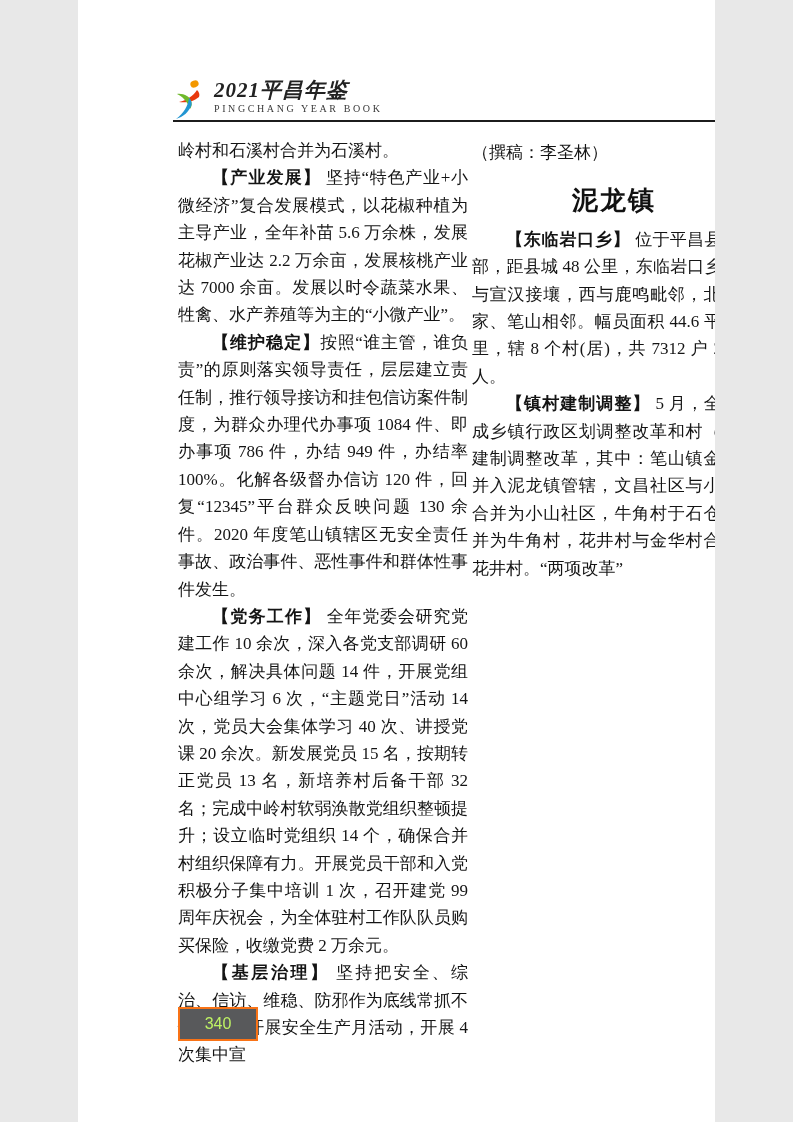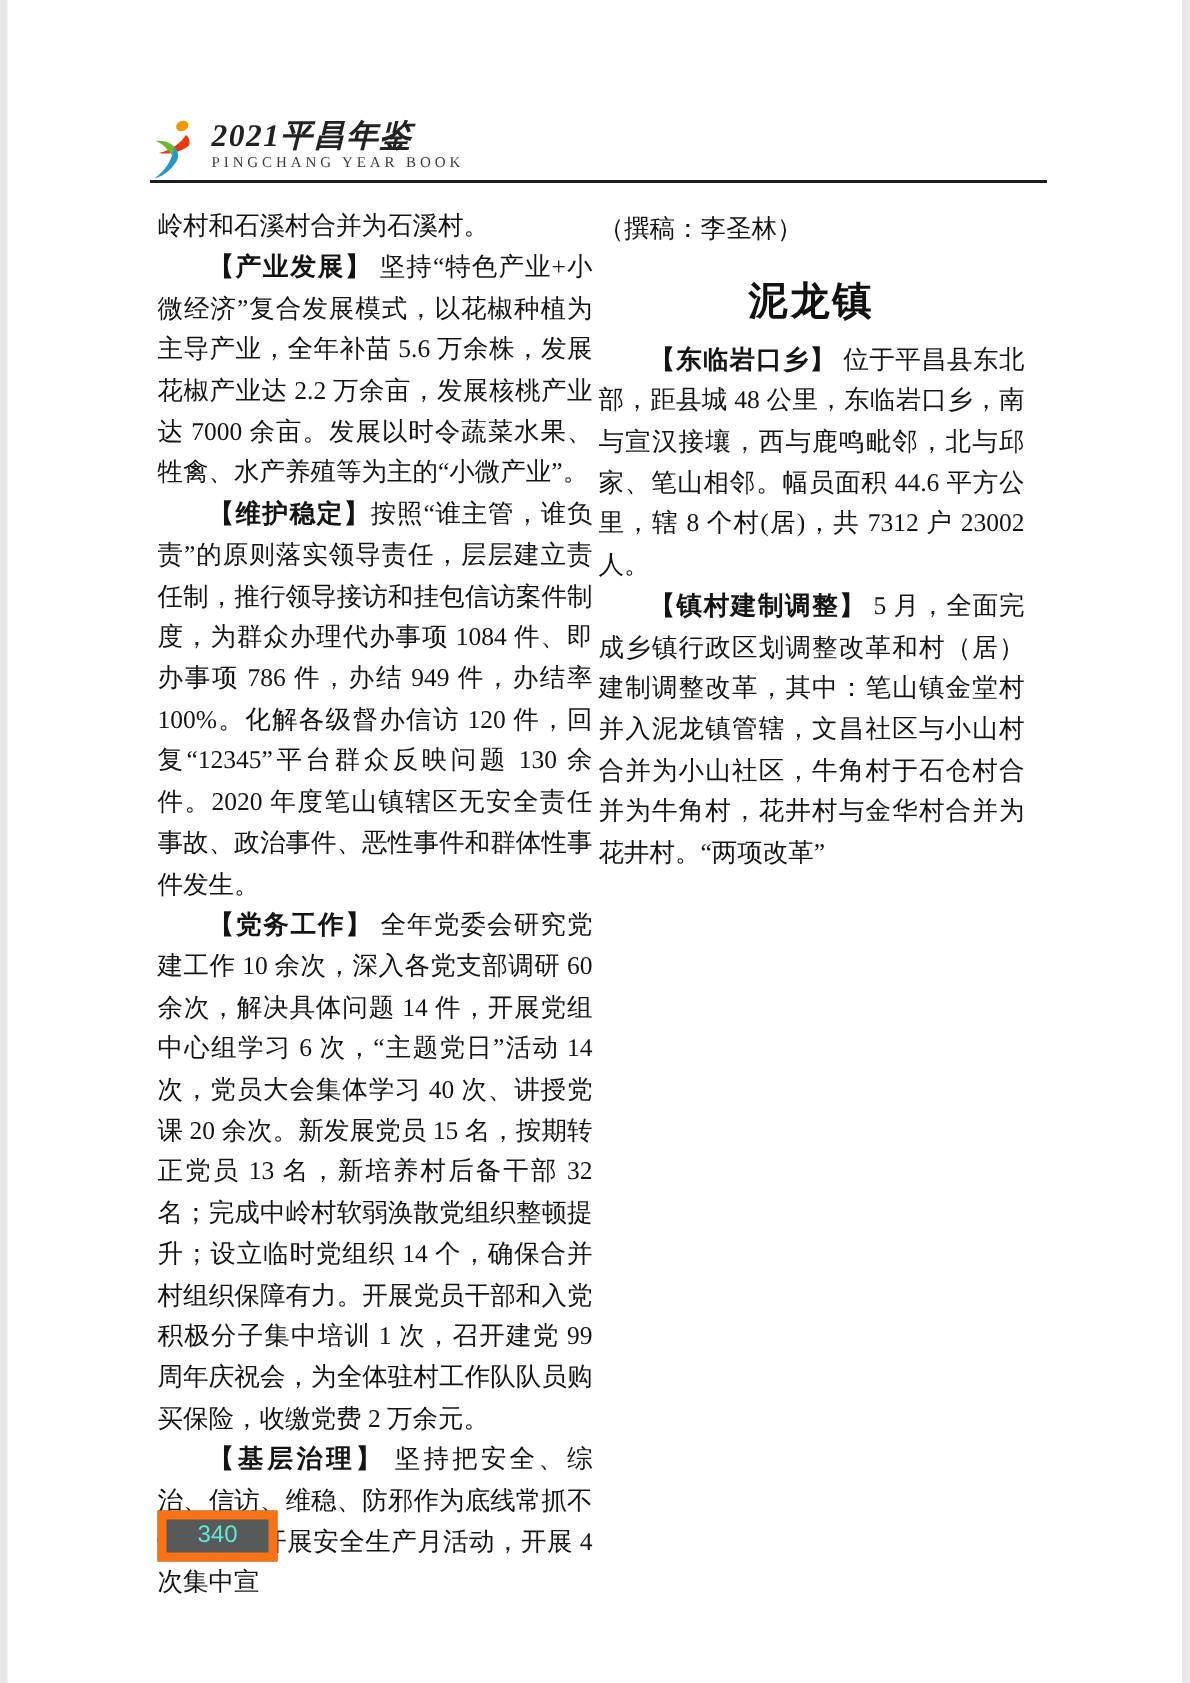--- a/index.html
+++ b/index.html
@@ -1,19 +1,19 @@
 <!DOCTYPE html>
 <html><head>
 <meta charset="utf-8">
 <style>
   * { box-sizing: border-box; }
   html, body { margin: 0; padding: 0; background: #e8e8e8; }
   .page {
     position: relative;
-    width: 783px;
+    width: 637px;
     height: 1122px;
     background: #ffffff;
     margin: 0 auto;
     overflow: hidden;
     font-family: "Liberation Serif", serif;
     color: #1a1a1a;
   }
   
   .header {
     position: absolute;
@@ -85,22 +85,22 @@
     color: #111;
   }
   
   .page-num {
     position: absolute;
     left: 100px;
     top: 1007px;
     width: 80px;
     height: 34px;
     background: #58595b;
-    border: 6px solid #f97316;
-    color: #5eead4;
+    border: 2px solid #f97316;
+    color: #bef264;
     font-family: "Liberation Sans", sans-serif;
     font-size: 16px;
     display: flex;
     align-items: center;
     justify-content: center;
   }
 </style>
 </head>
 <body>
 

